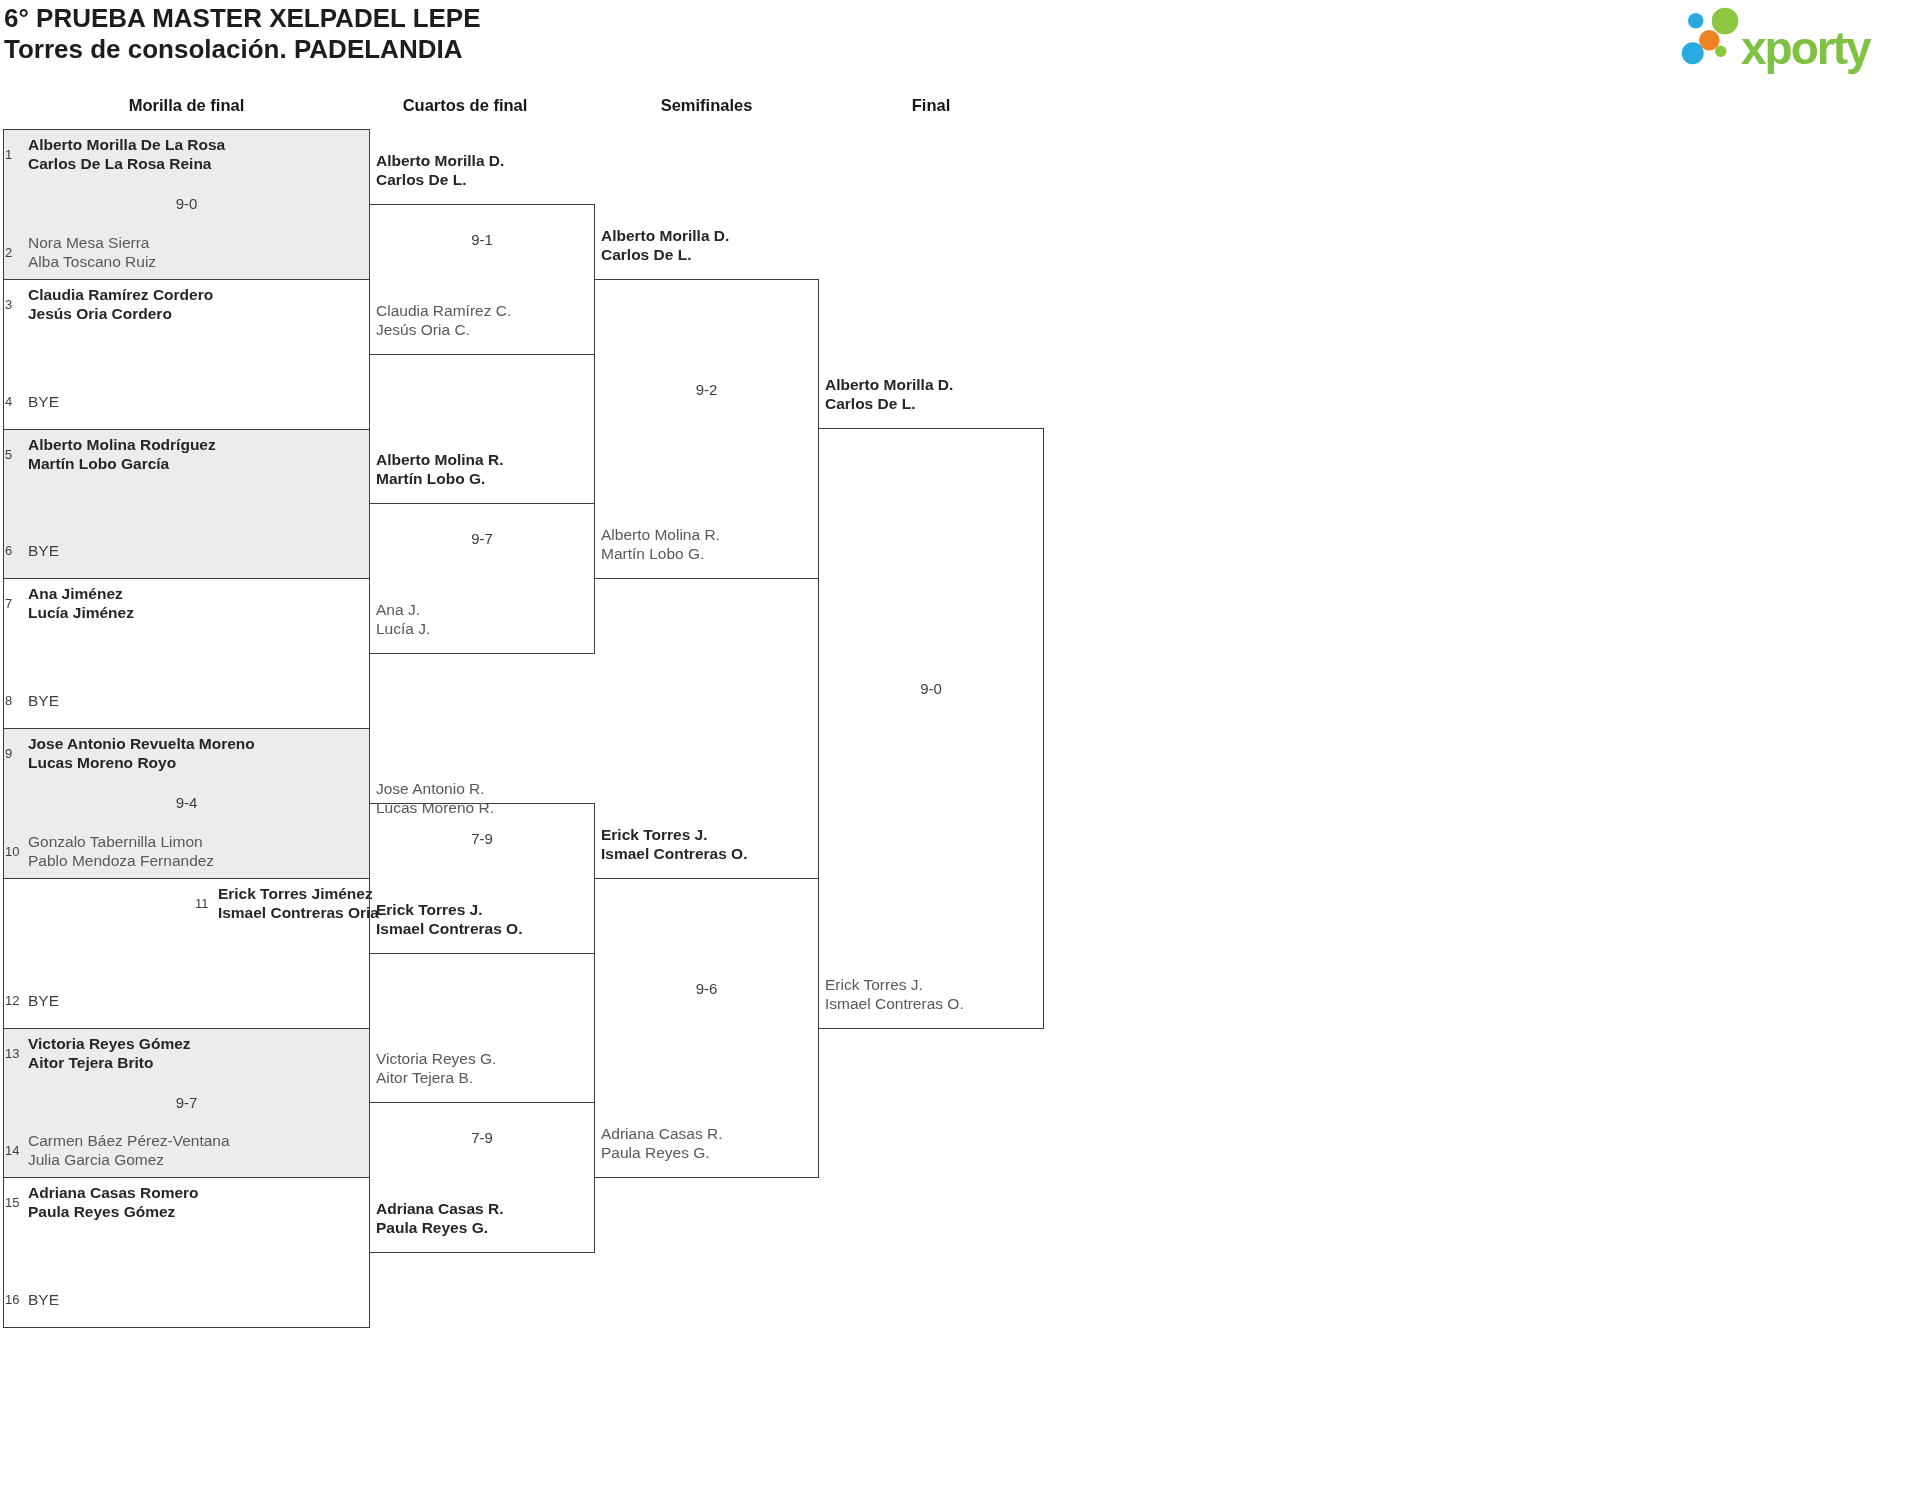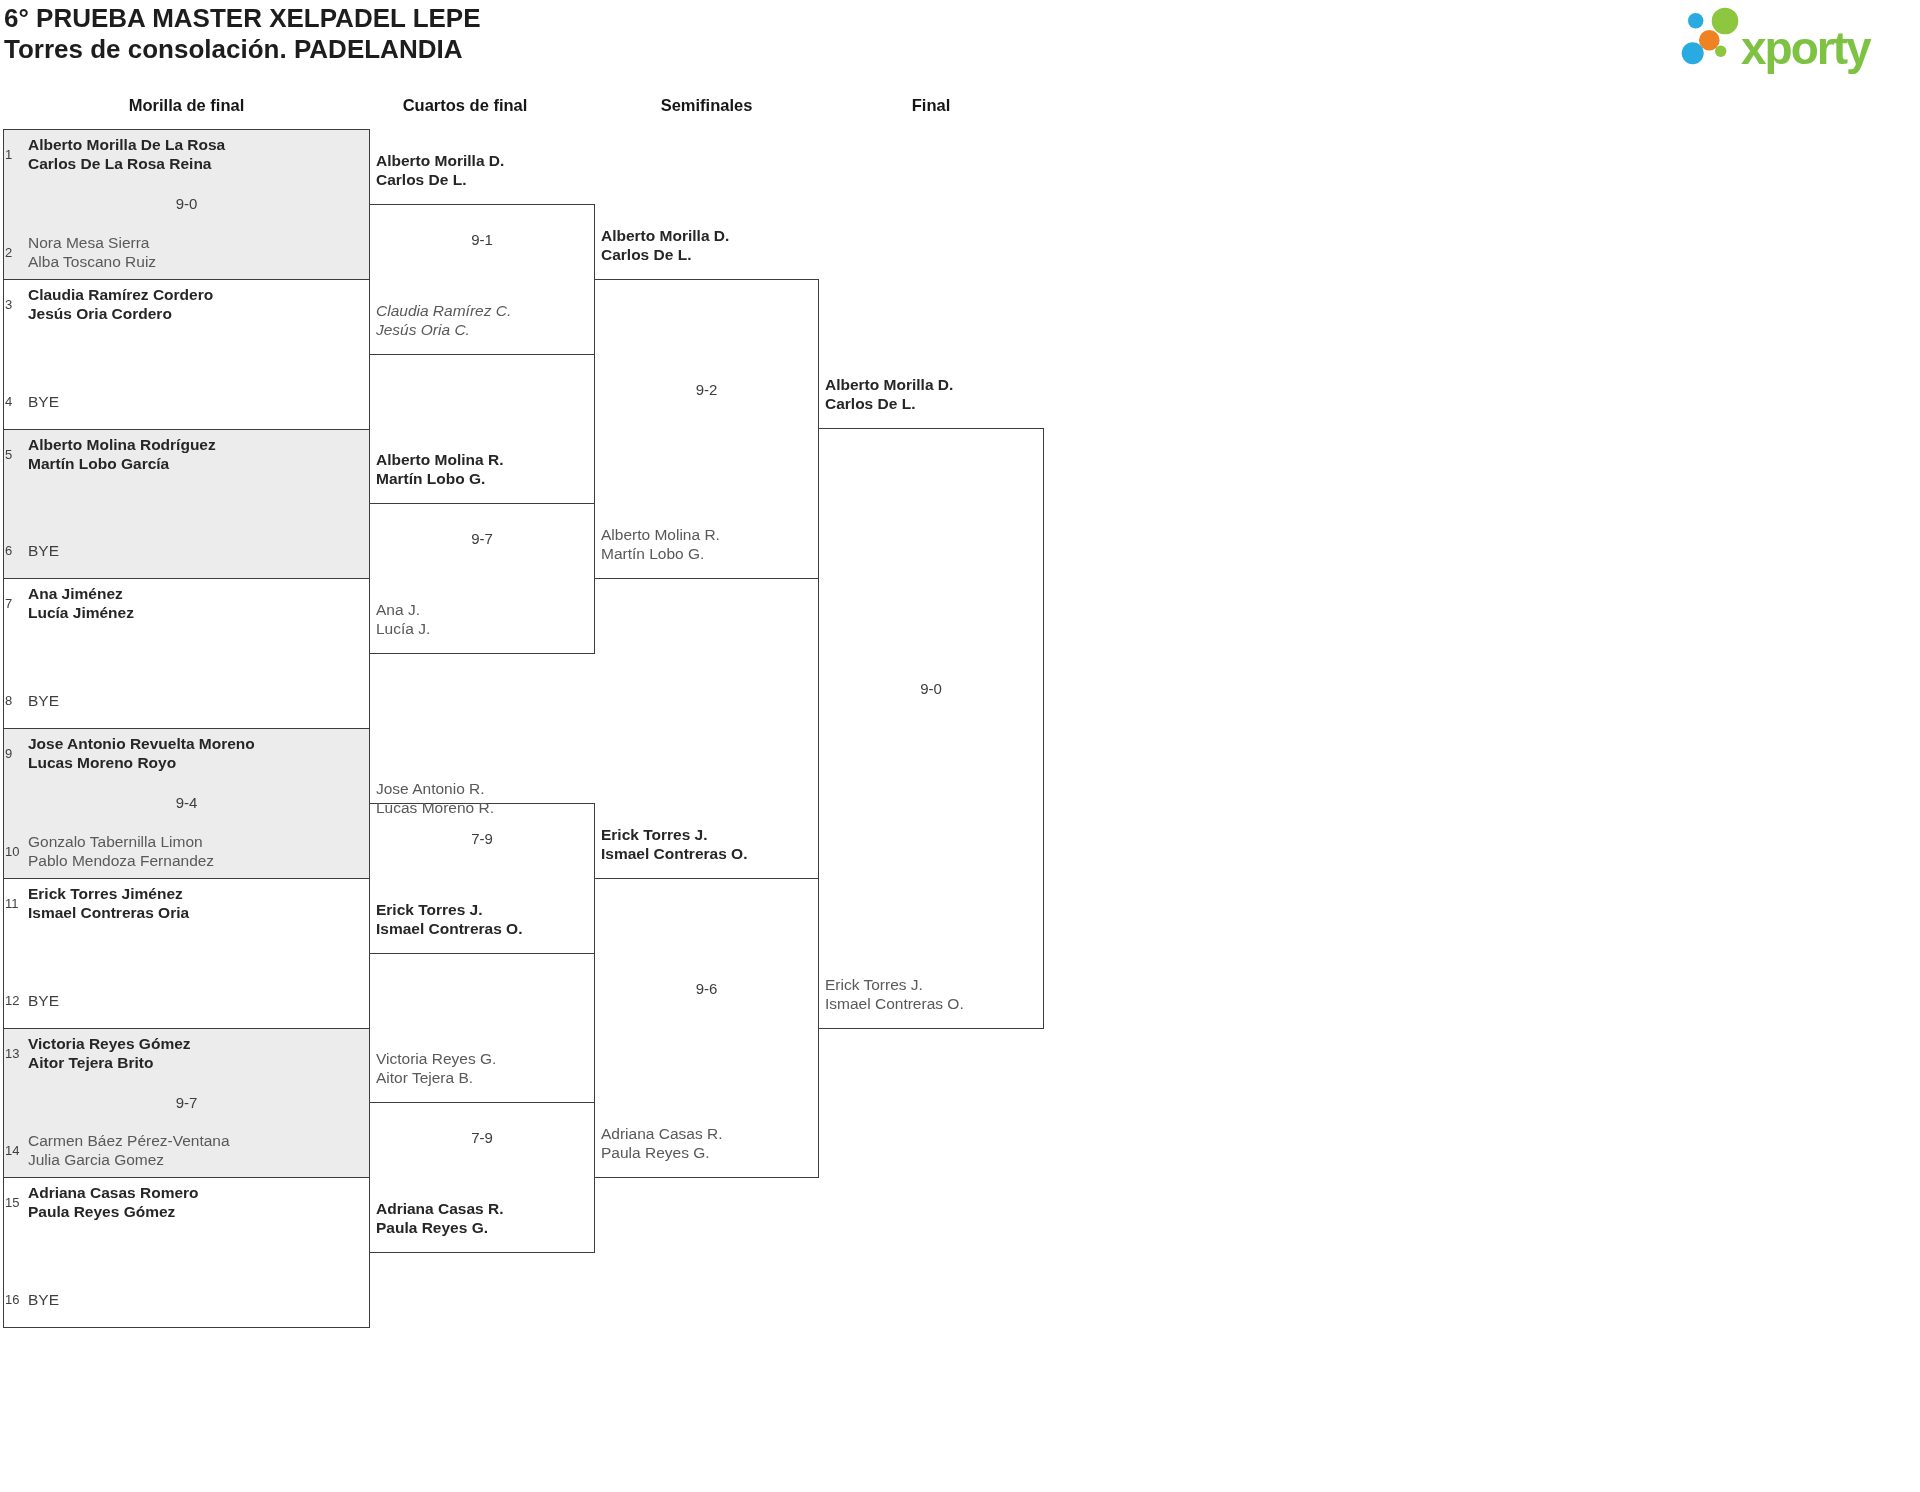--- a/index.html
+++ b/index.html
@@ -113,21 +113,21 @@
     </div>
     <div class="score" style="left: 3px; width: 367px; top: 793px;">9-4</div>
     <div class="team-row" style="left: 5px; top: 832px; width: 360px;">
       <span class="seed">10</span>
       <div class="lines lose">
         <div>Gonzalo Tabernilla Limon</div>
         <div>Pablo Mendoza Fernandez</div>
       </div>
     </div>
     <div class="cell" style="left: 3px; top: 878px; width: 367px; height: 151px; background: rgb(255, 255, 255);"></div>
-    <div class="team-row" style="left: 5px; top: 884px; width: 360px;">
+    <div class="team-row" style="left: 19px; top: 884px; width: 360px; justify-content: flex-end;">
       <span class="seed">11</span>
       <div class="lines win">
         <div>Erick Torres Jiménez</div>
         <div>Ismael Contreras Oria</div>
       </div>
     </div>
     <div class="team-row" style="left: 5px; top: 991px; width: 360px;">
       <span class="seed">12</span>
       <div class="lines bye">
         <div>BYE</div>
@@ -163,21 +163,21 @@
         <div>BYE</div>
       </div>
     </div>
     <div class="match-box" style="left: 369px; top: 204px; width: 226px; height: 151px;"></div>
     <div class="adv" style="left: 376px; top: 151px; width: 212px;">
       <div class="lines win">
         <div>Alberto Morilla D.</div>
         <div>Carlos De L.</div>
       </div>
     </div>
-    <div class="adv" style="left: 376px; top: 301px; width: 212px; font-style: italic;">
+    <div class="adv" style="left: 376px; top: 301px; width: 212px;">
       <div class="lines lose">
         <div>Claudia Ramírez C.</div>
         <div>Jesús Oria C.</div>
       </div>
     </div>
     <div class="score" style="left: 369px; width: 226px; top: 230px;">9-1</div>
     <div class="match-box" style="left: 369px; top: 503px; width: 226px; height: 151px;"></div>
     <div class="adv" style="left: 376px; top: 450px; width: 212px;">
       <div class="lines win">
         <div>Alberto Molina R.</div>

